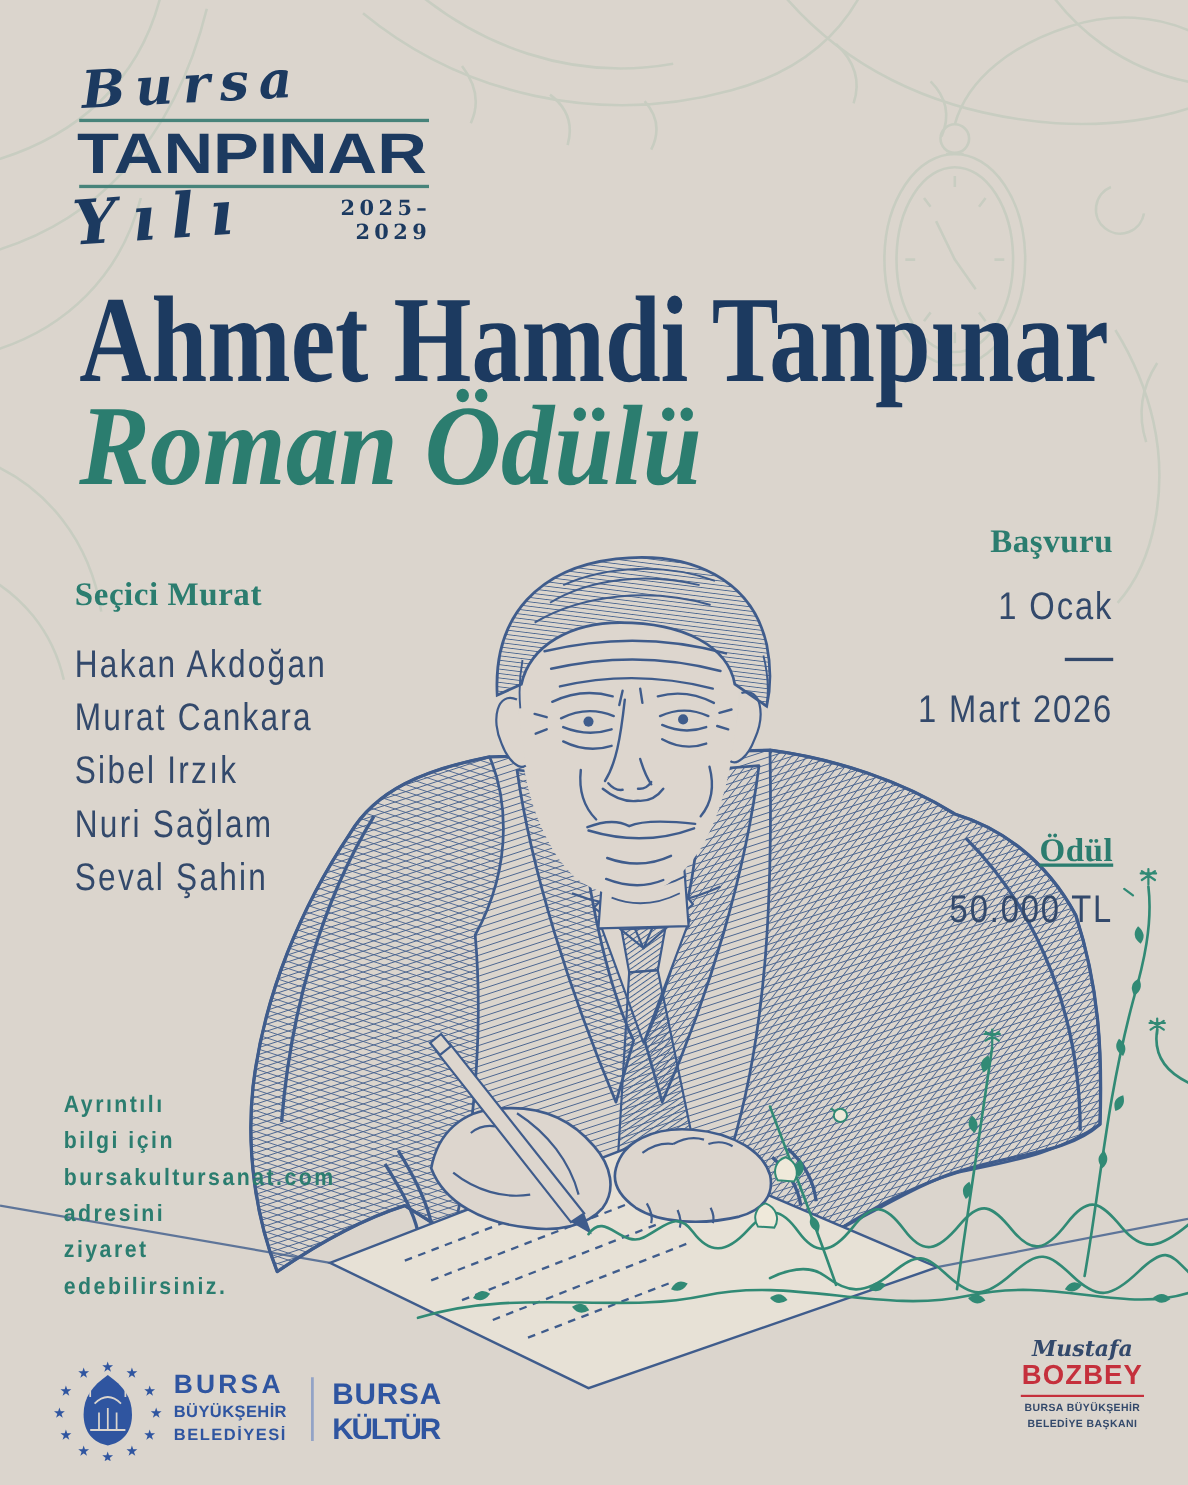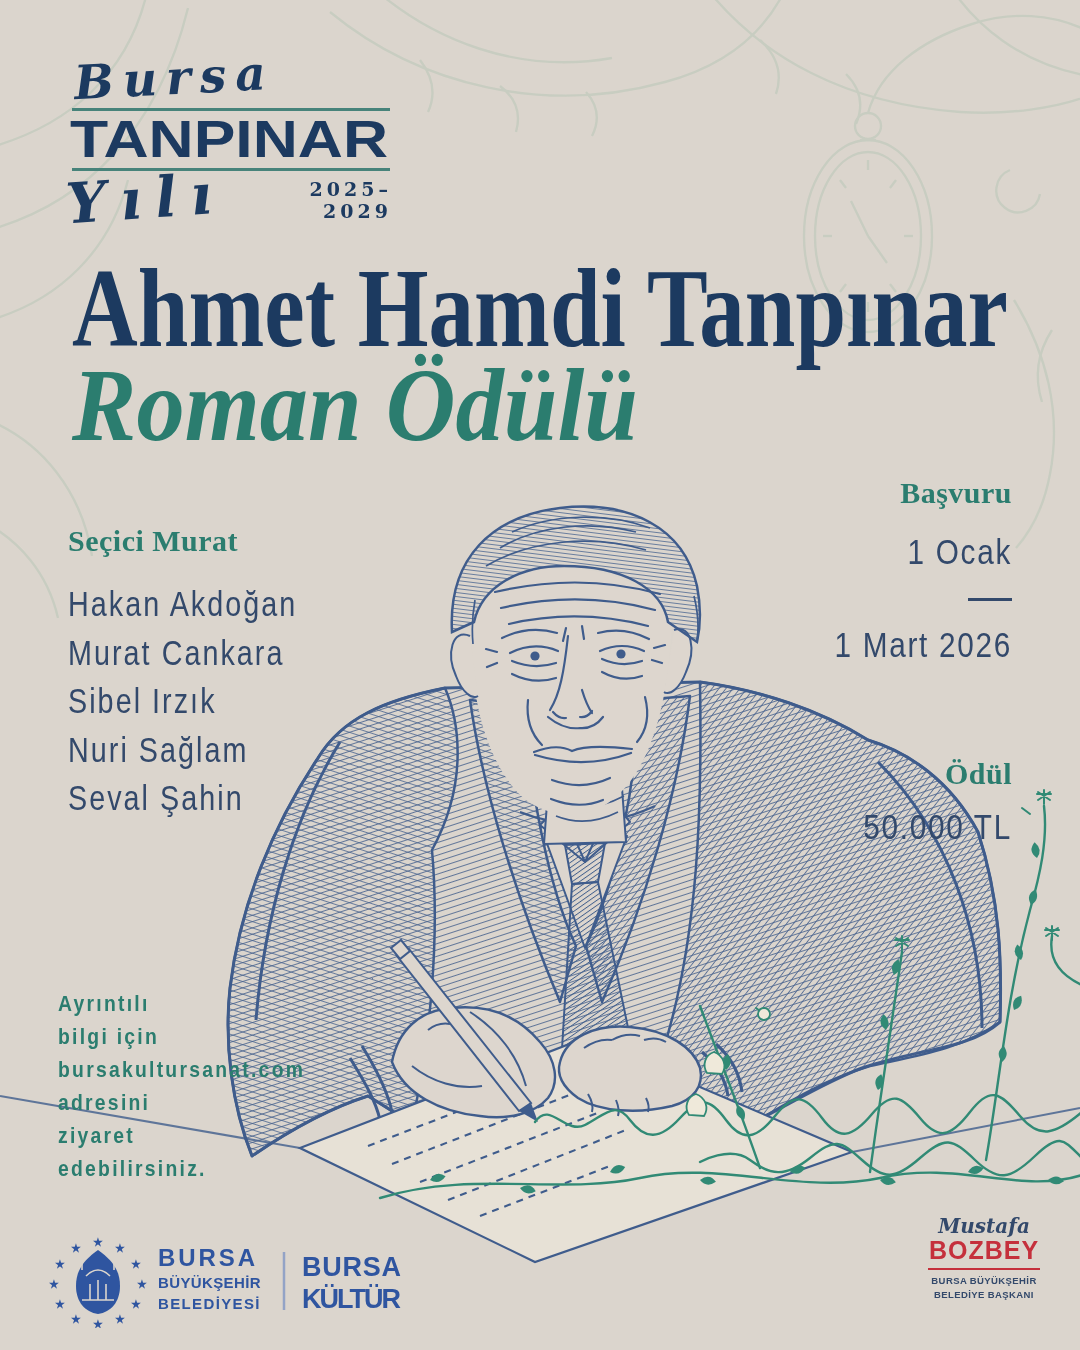--- a/index.html
+++ b/index.html
@@ -48,21 +48,21 @@
            transform:scaleX(.82);transform-origin:left;line-height:48.5px;
            white-space:nowrap;}
 
   
   .apply{position:absolute;right:68px;top:460px;width:320px;text-align:right;z-index:3;margin-top:16px;}
   .apply .value{font-size:35px;color:var(--navy-text);letter-spacing:2px;
                 transform:scaleX(.85);transform-origin:right;white-space:nowrap;}
   .apply-start{margin-top:22px;}
   .date-sep{display:block;margin:26px 0 24px auto;width:44px;height:0;
             border-top:3.5px solid var(--navy-text);}
-  .award-heading{margin-top:92px;}
+  .award-heading{margin-top:92px;text-decoration:underline;}
   .award-amount{margin-top:16px;}
 
   
   .info{position:absolute;left:58px;top:988px;z-index:3;}
   .info div{font-size:21.5px;color:var(--teal);letter-spacing:2.5px;
             transform:scaleX(.9);transform-origin:left;line-height:33px;
             white-space:nowrap;font-weight:bold;}
 
   
   .muni-logo{position:absolute;left:40px;top:1236px;width:420px;height:92px;z-index:3;}

